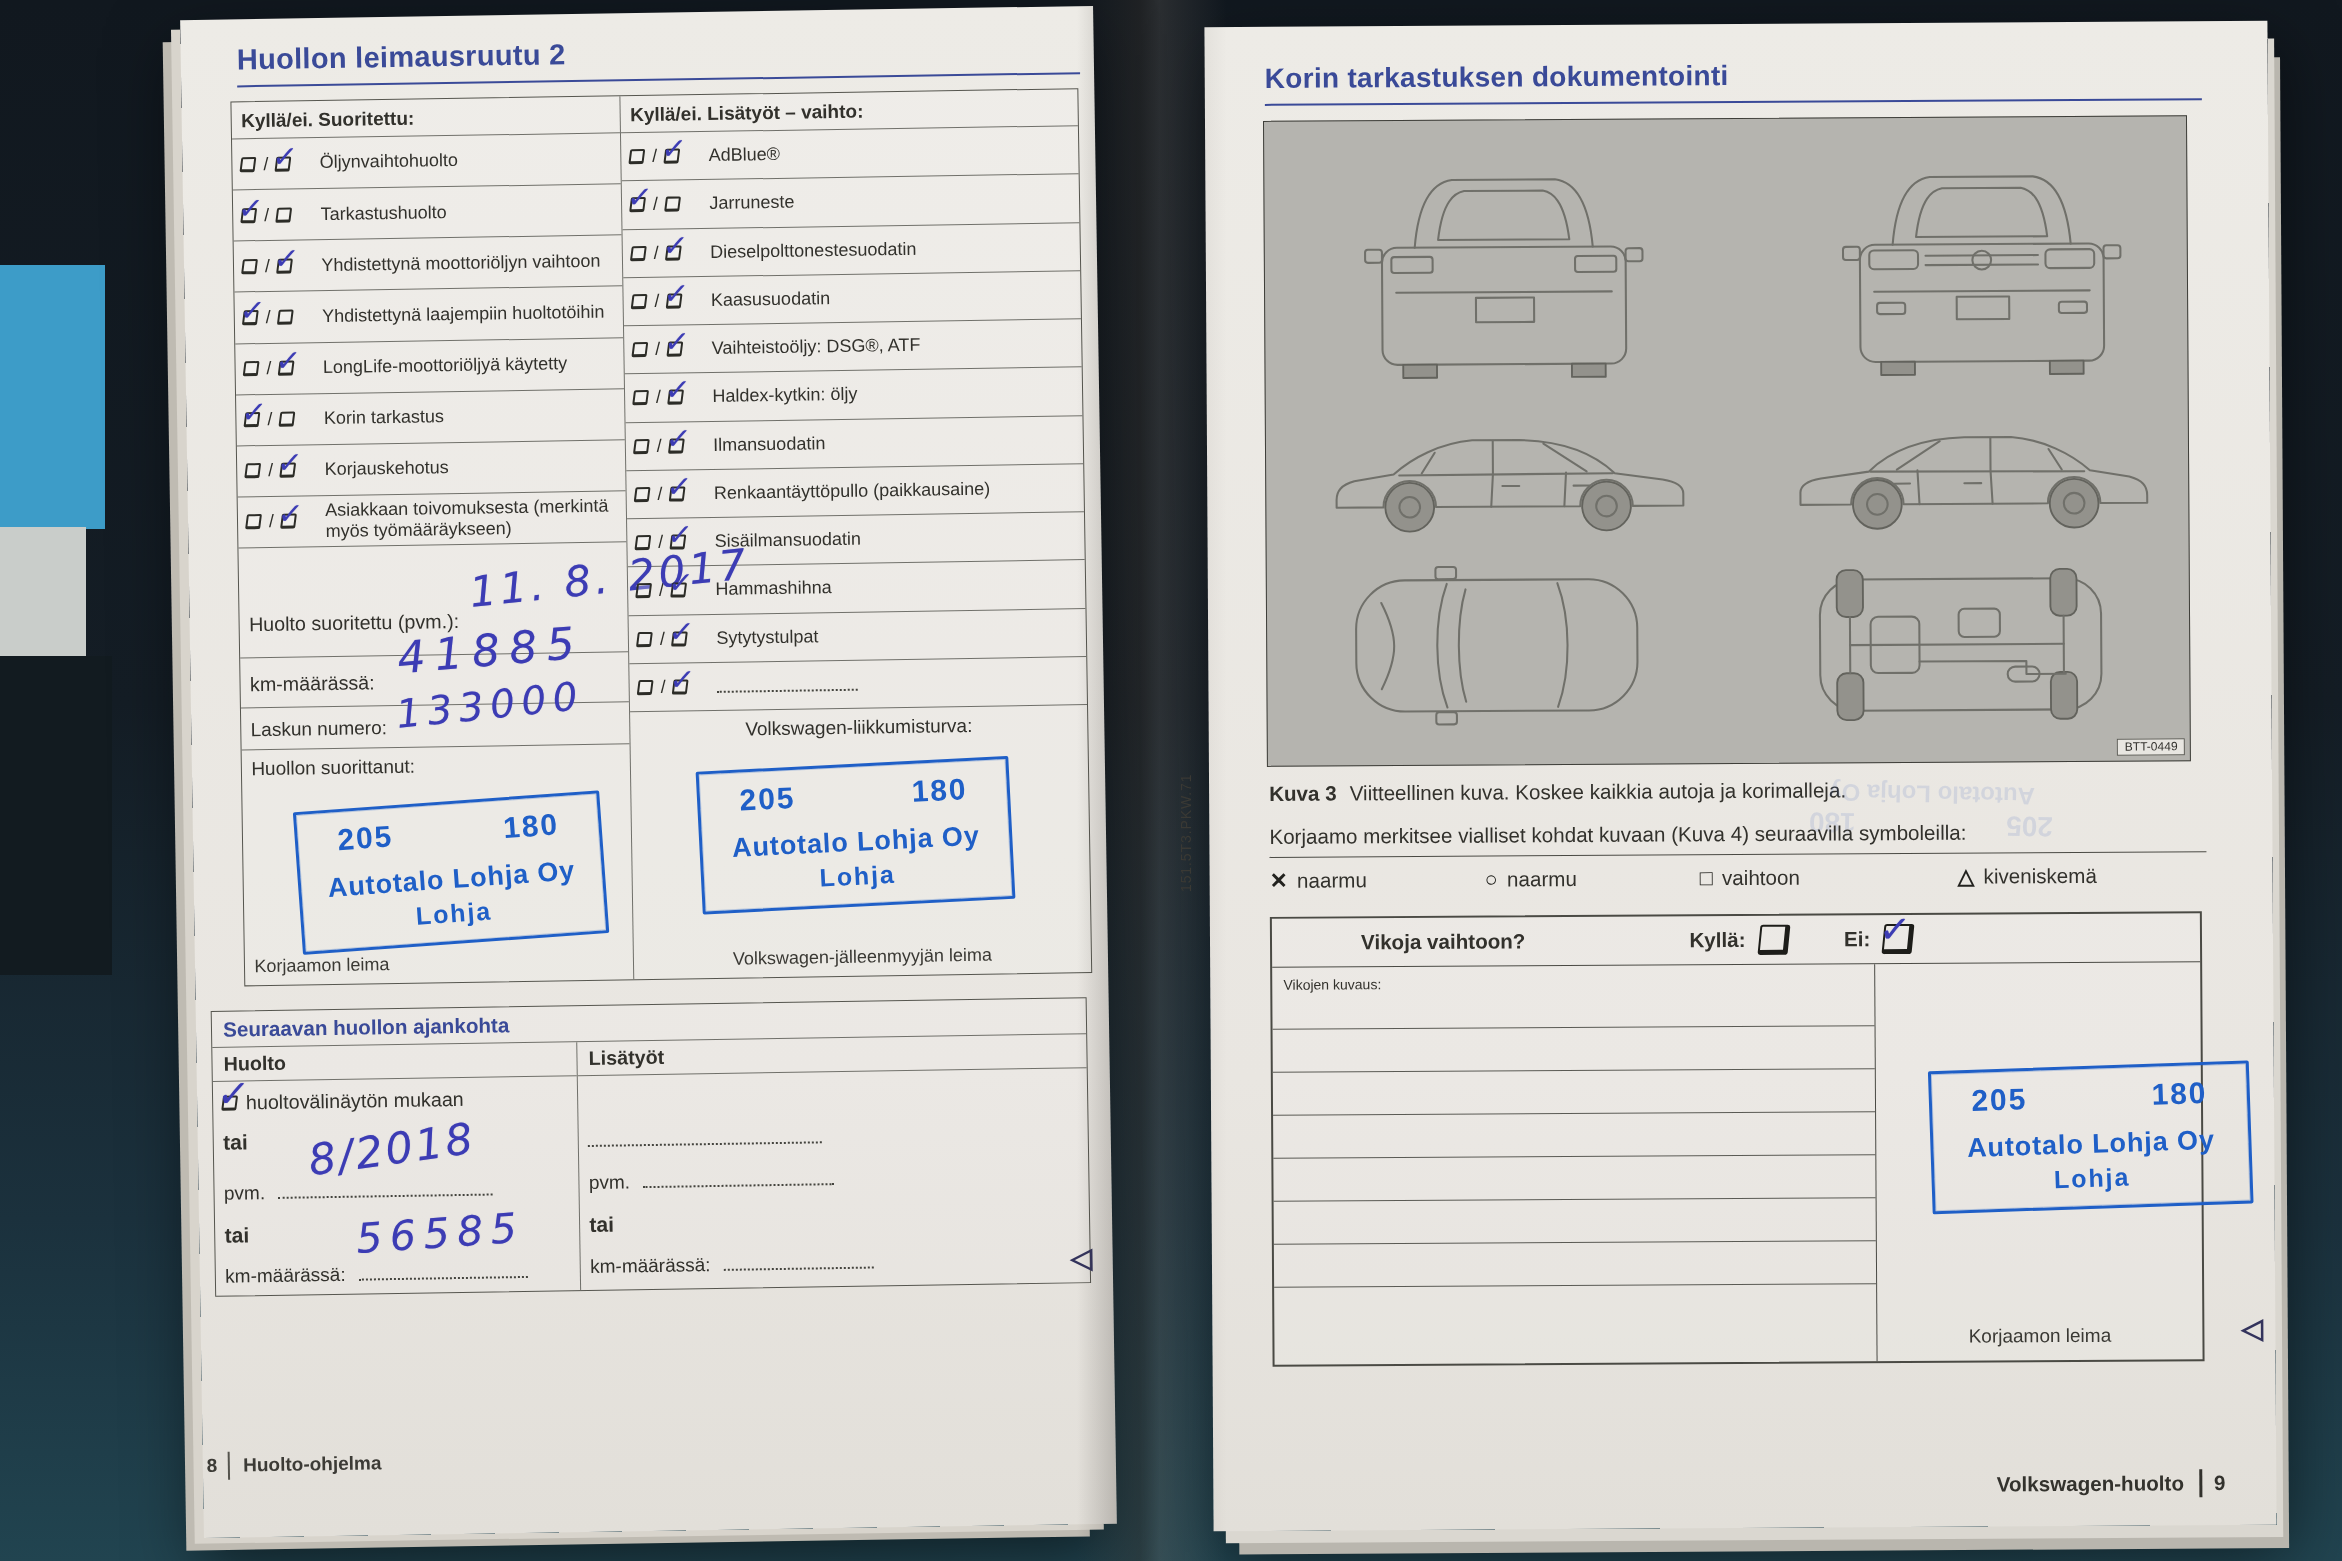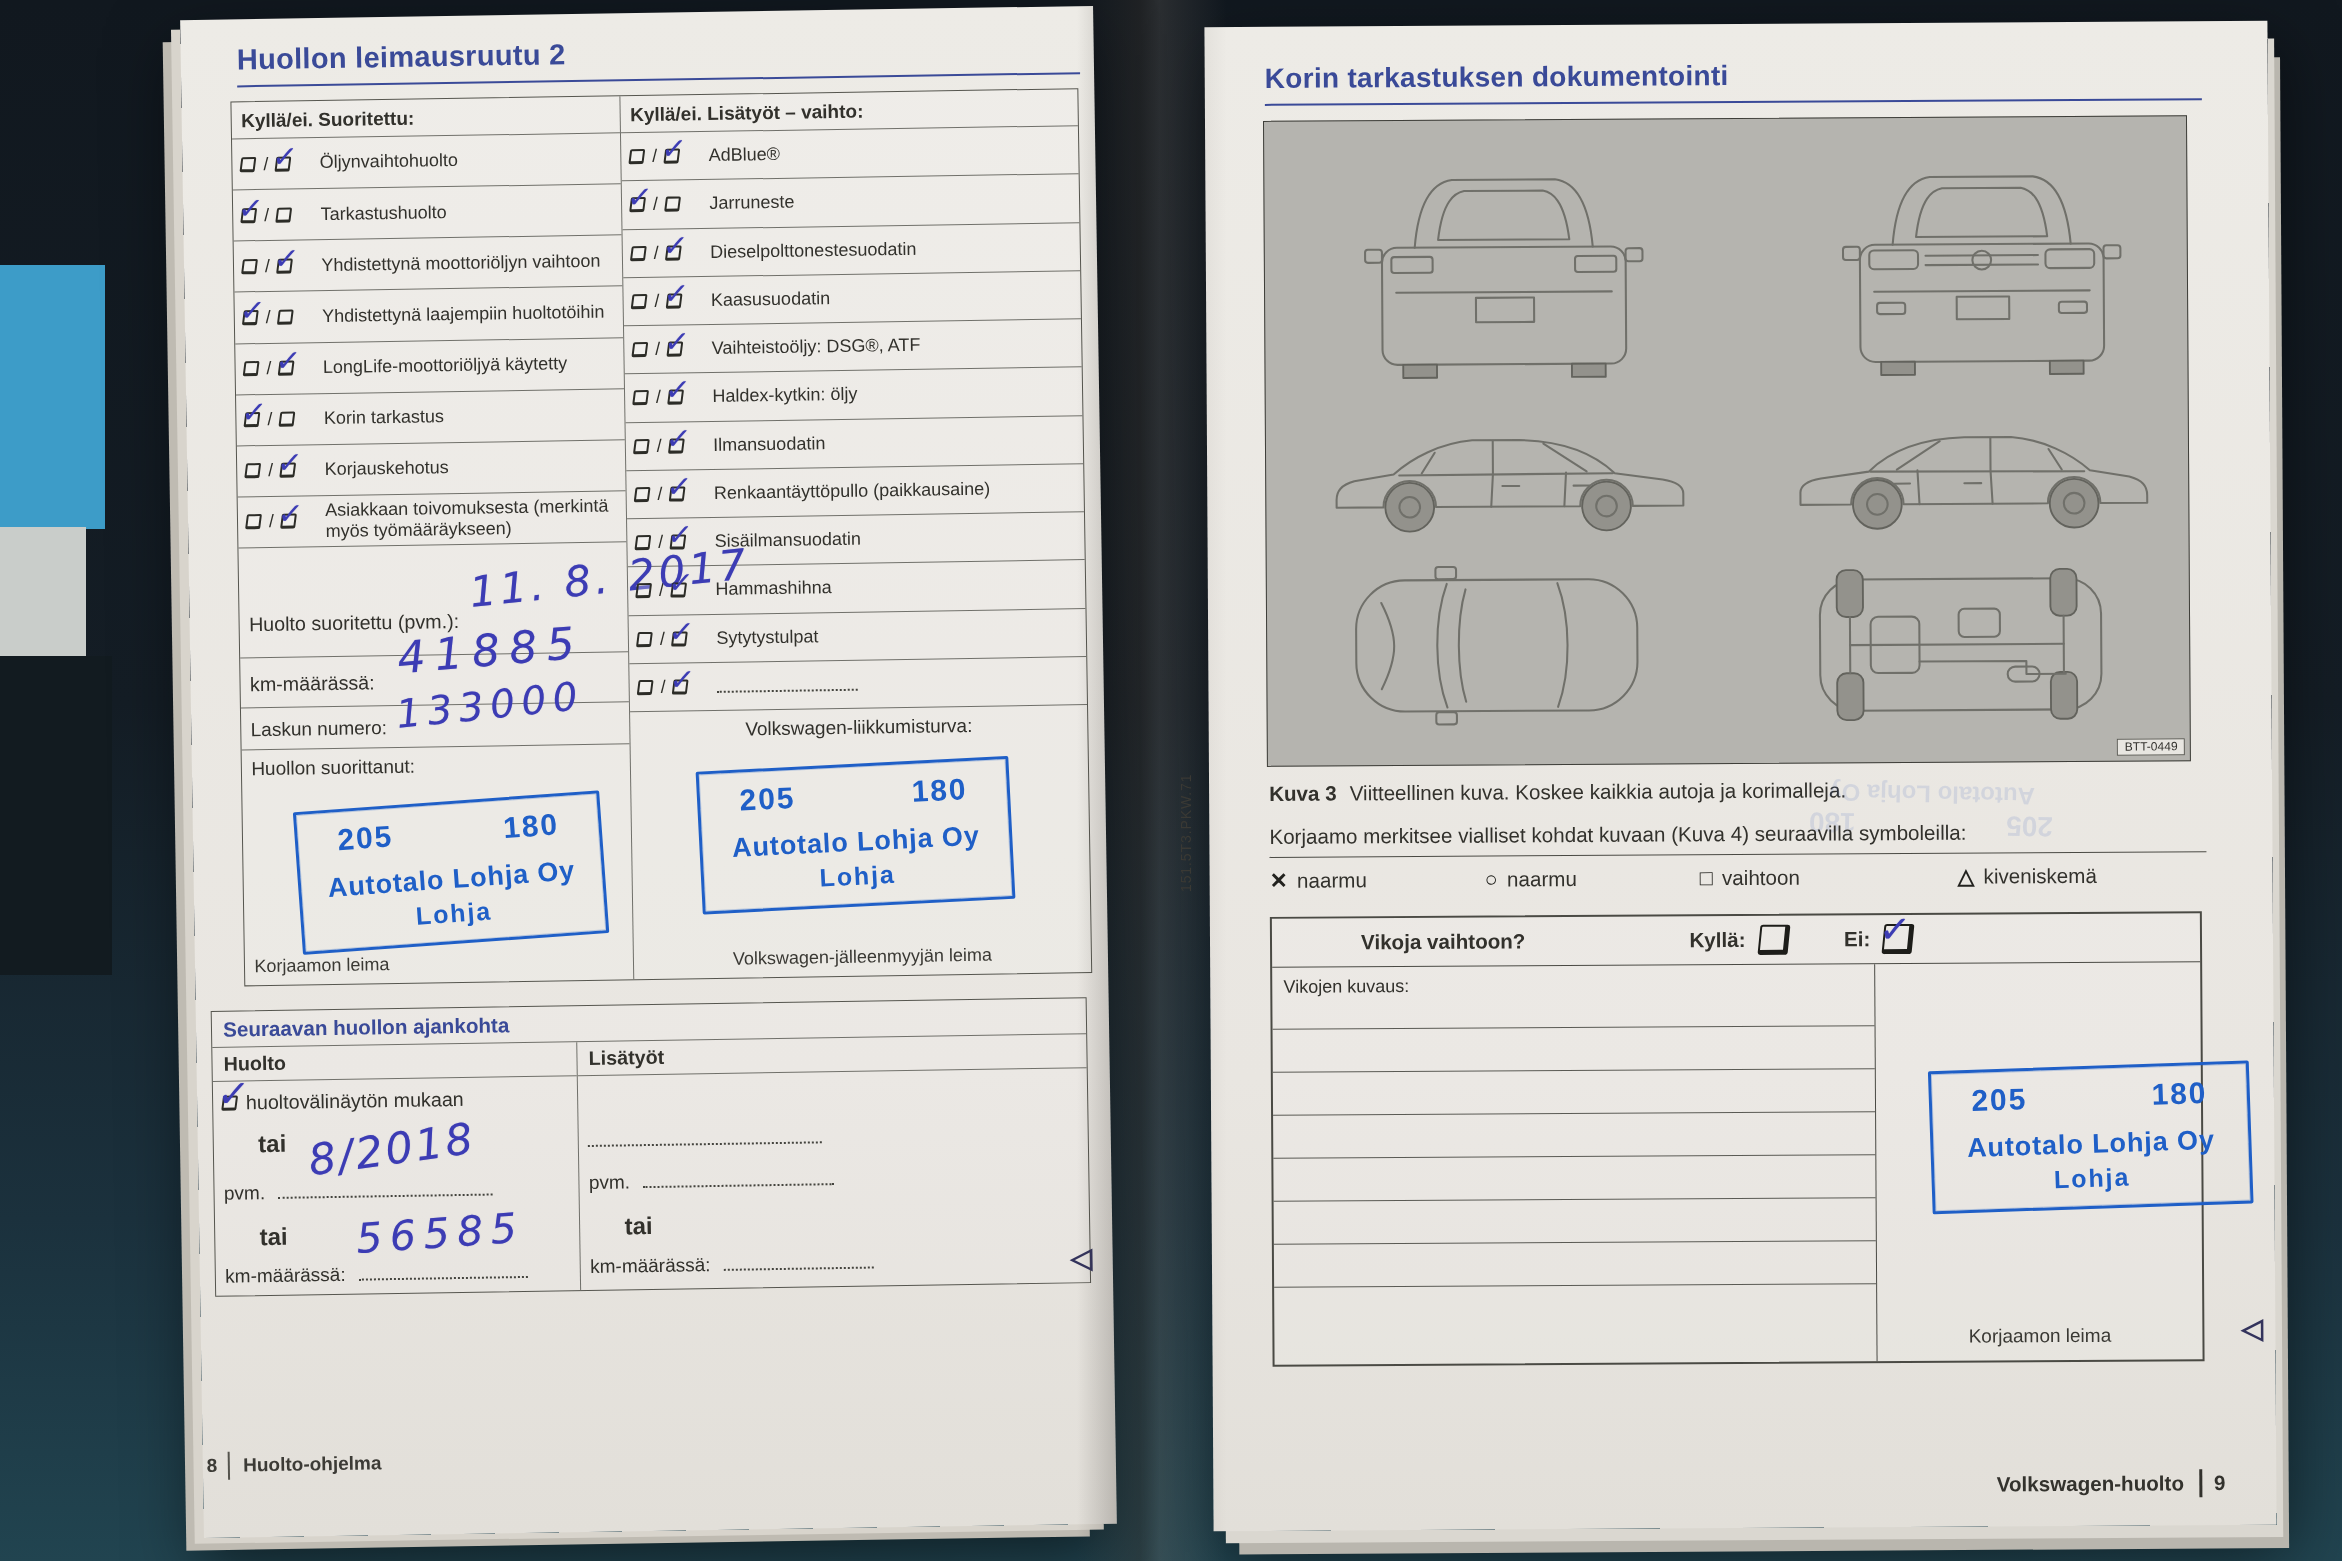--- a/index.html
+++ b/index.html
@@ -80,21 +80,21 @@
     box-sizing:border-box;background:rgba(255,255,255,.1);}
   .ns-title{border-bottom:1.7px solid var(--line);color:var(--blue);font-weight:bold;font-size:20.6px;padding:5.6px 11.2px;}
   .ns-cols{display:flex;}
   .ns-left{width:364px;box-sizing:border-box;}
   .ns-right{flex:1;border-left:1.7px solid var(--line);}
   .ns-colhead{font-weight:bold;font-size:19.7px;padding:4.7px 11.2px 5.6px;border-bottom:1.7px solid var(--line);}
   .ns-body{position:relative;height:214px;}
   .ns-check{position:absolute;top:9.4px;left:9.4px;display:flex;align-items:center;font-size:19.7px;}
   .ns-check .cb{margin-right:8.4px;}
   .ns-check .tick{font-size:37px;top:-22.5px;left:-7.5px;}
-  .ns-tai{position:absolute;left:9.4px;font-weight:bold;font-size:24px;margin-left:35px;}
+  .ns-tai{position:absolute;left:9.4px;font-weight:bold;font-size:21px;}
   .ns-field{position:absolute;left:9.4px;font-size:19px;}
   .hw-nsdate{left:94px;top:45px;font-size:43px;transform:rotate(-7deg);letter-spacing:2.8px;}
   .hw-nskm{left:141px;top:131px;font-size:41px;transform:rotate(-3deg);letter-spacing:7.5px;}
   .footer-left{position:absolute;left:3.7px;top:1432px;display:flex;align-items:center;font-size:19px;color:#3c3b36;}
   .footer-left .fnum{font-weight:bold;margin-right:11.2px;}
   .footer-left .fbar{width:1.9px;height:28px;background:#55544e;margin-right:13px;}
   .footer-left .ftext{font-weight:bold;}
   .print-mark{position:absolute;font-size:28px;color:#33335c;font-weight:bold;}
   .pm-left{left:871px;top:1235px;}
   .pm-right{left:1029px;top:1291px;}
@@ -122,21 +122,21 @@
   .defects{position:absolute;left:60px;top:890px;width:932px;height:450px;border:2.1px solid #4a4a44;
     box-sizing:border-box;background:rgba(255,255,255,.1);}
   .def-header{height:49px;border-bottom:1.9px solid #4a4a44;display:flex;align-items:center;box-sizing:border-box;}
   .def-q{margin-left:89px;font-weight:bold;font-size:20.6px;}
   .def-yes-lab{margin-left:164px;font-weight:bold;font-size:20.6px;}
   .big-cb{position:relative;width:22.5px;height:22.5px;border:2.8px solid #1d1d19;border-right-width:5.6px;
     border-bottom-width:5.6px;border-radius:2.8px;transform:skewX(-6deg);margin-left:13px;box-sizing:content-box;}
   .def-no-lab{margin-left:56px;font-weight:bold;font-size:20.6px;}
   .big-cb .tick{font-size:37px;top:-15px;left:-6.6px;}
   .def-left{position:absolute;left:0;top:49px;width:602px;bottom:0;}
-  .def-kuvaus{position:absolute;left:11.2px;top:9.4px;font-size:18px;}
+  .def-kuvaus{position:absolute;left:11.2px;top:9.4px;font-size:14px;}
   .rule-line{position:absolute;left:0;right:0;border-bottom:1.5px solid #5a5a54;}
   .def-right{position:absolute;left:602px;top:49px;right:0;bottom:0;border-left:1.9px solid #4a4a44;}
   .def-right .cell-caption{font-size:19px;bottom:13px;}
   .footer-right{position:absolute;left:740px;top:1448px;width:272px;display:flex;align-items:center;
     justify-content:flex-end;font-size:20.6px;font-weight:bold;color:#33322d;}
   .footer-right .fbar{width:3.7px;height:28px;background:#33322d;margin:0 11.2px 0 15px;}
   .spine-code{position:absolute;left:1178px;top:892px;transform:rotate(-90deg);transform-origin:left top;
     font-size:14px;color:#3a3934;letter-spacing:0.9px;z-index:6;}
   svg .car{stroke:#70706a;stroke-width:2.2;fill:none;stroke-linejoin:round;stroke-linecap:round;}
   svg .tire{fill:#93928c;stroke:#63635d;stroke-width:2;}

